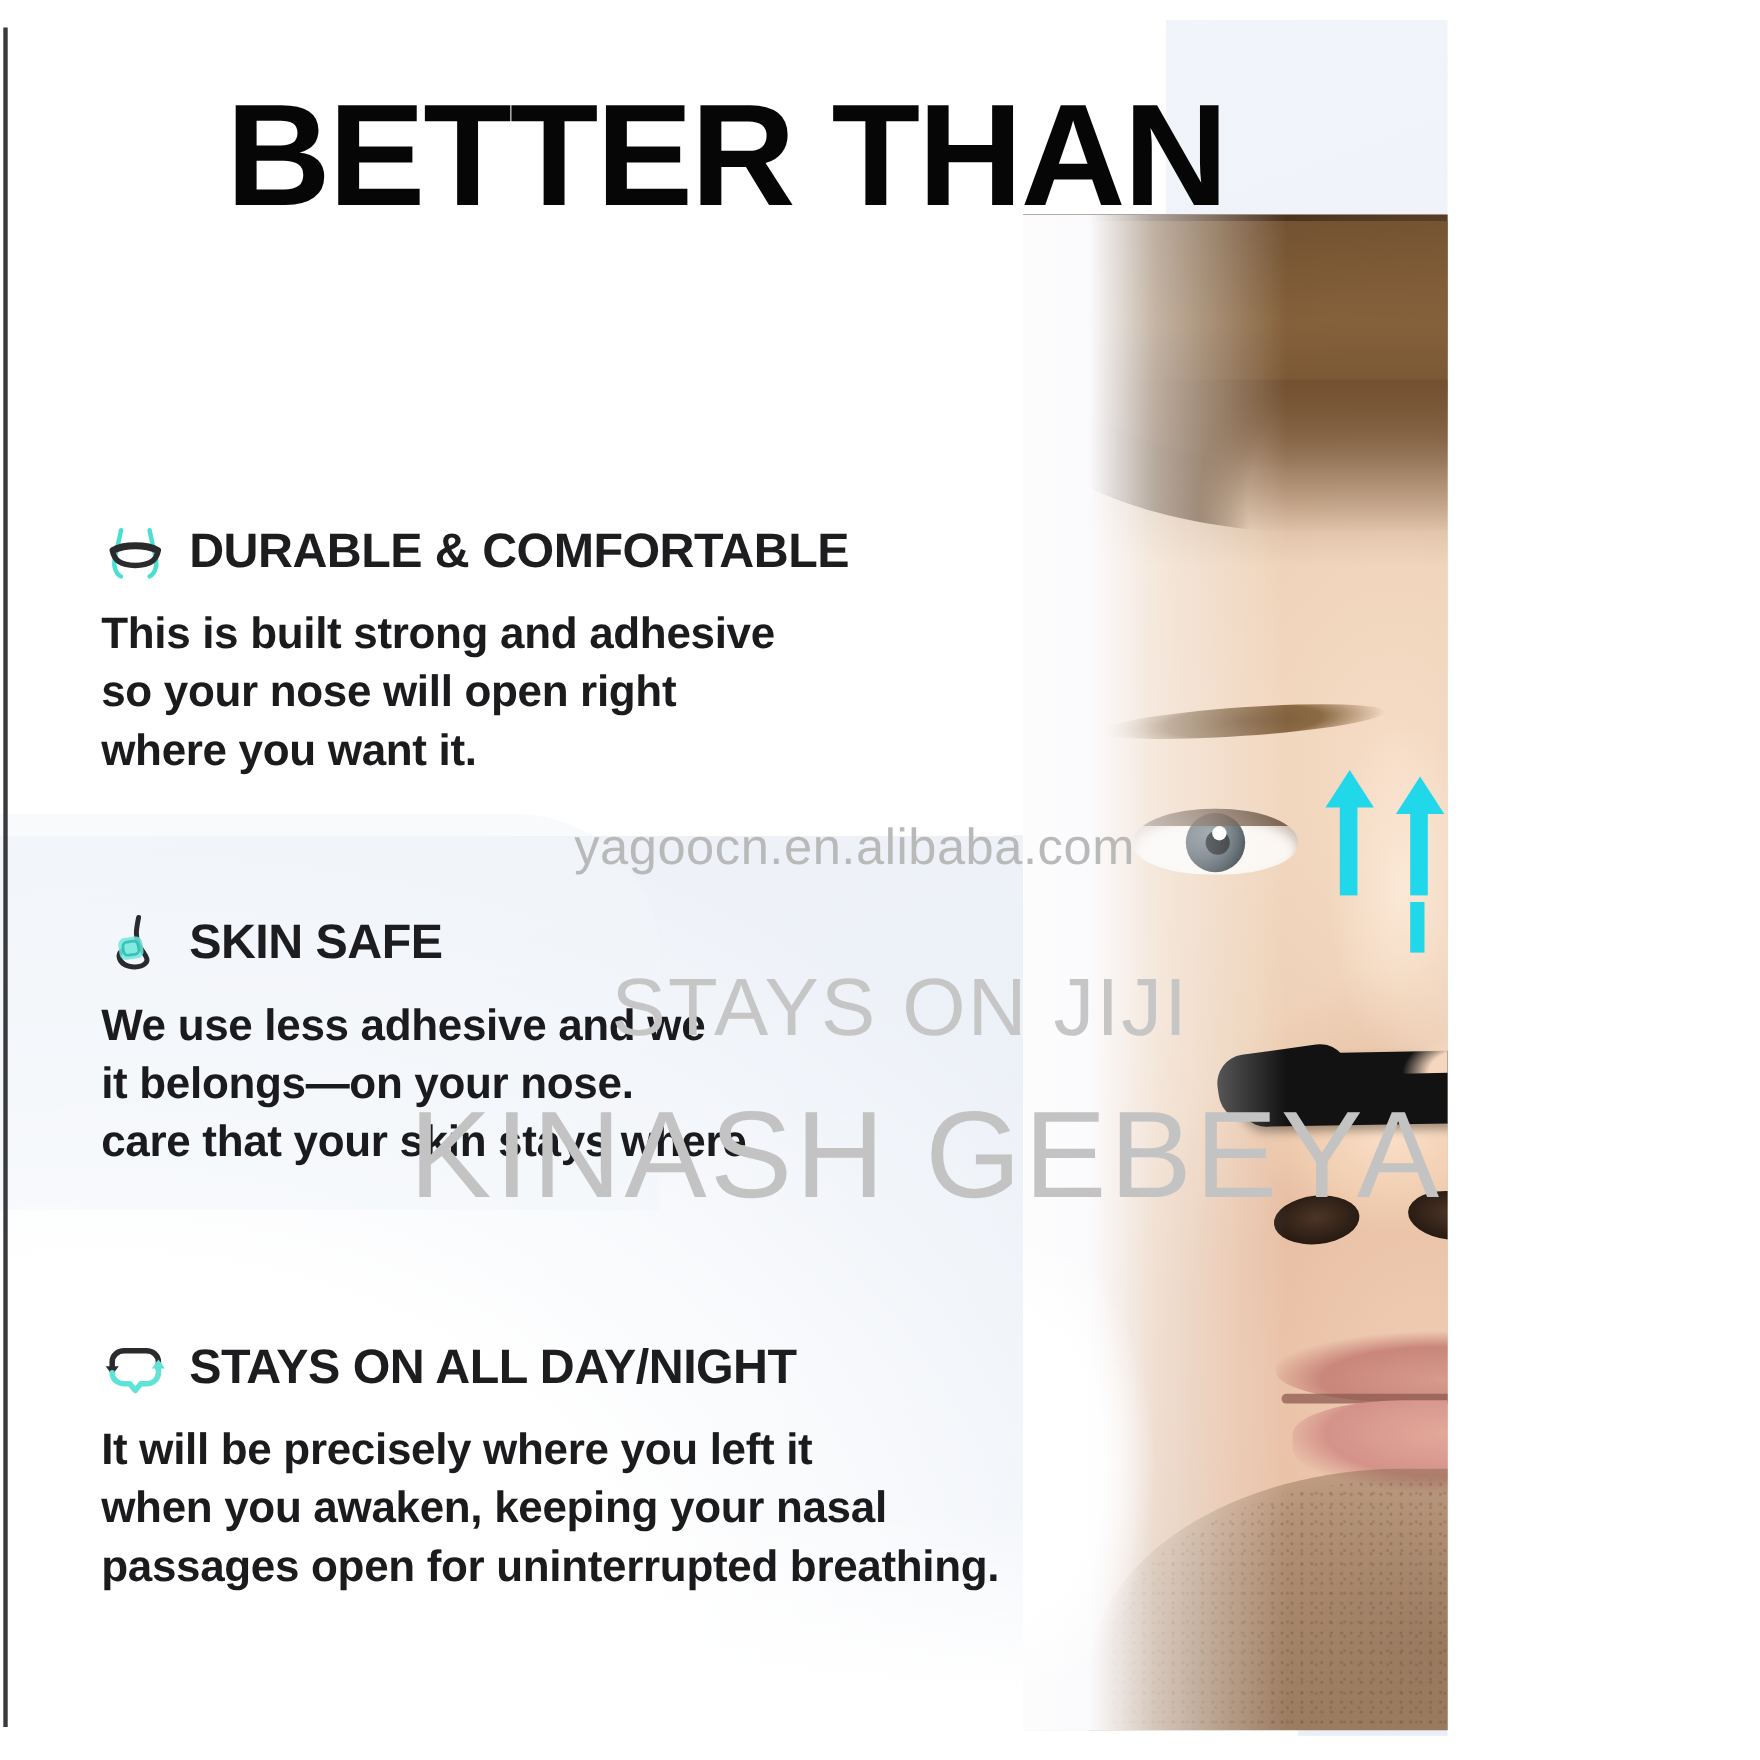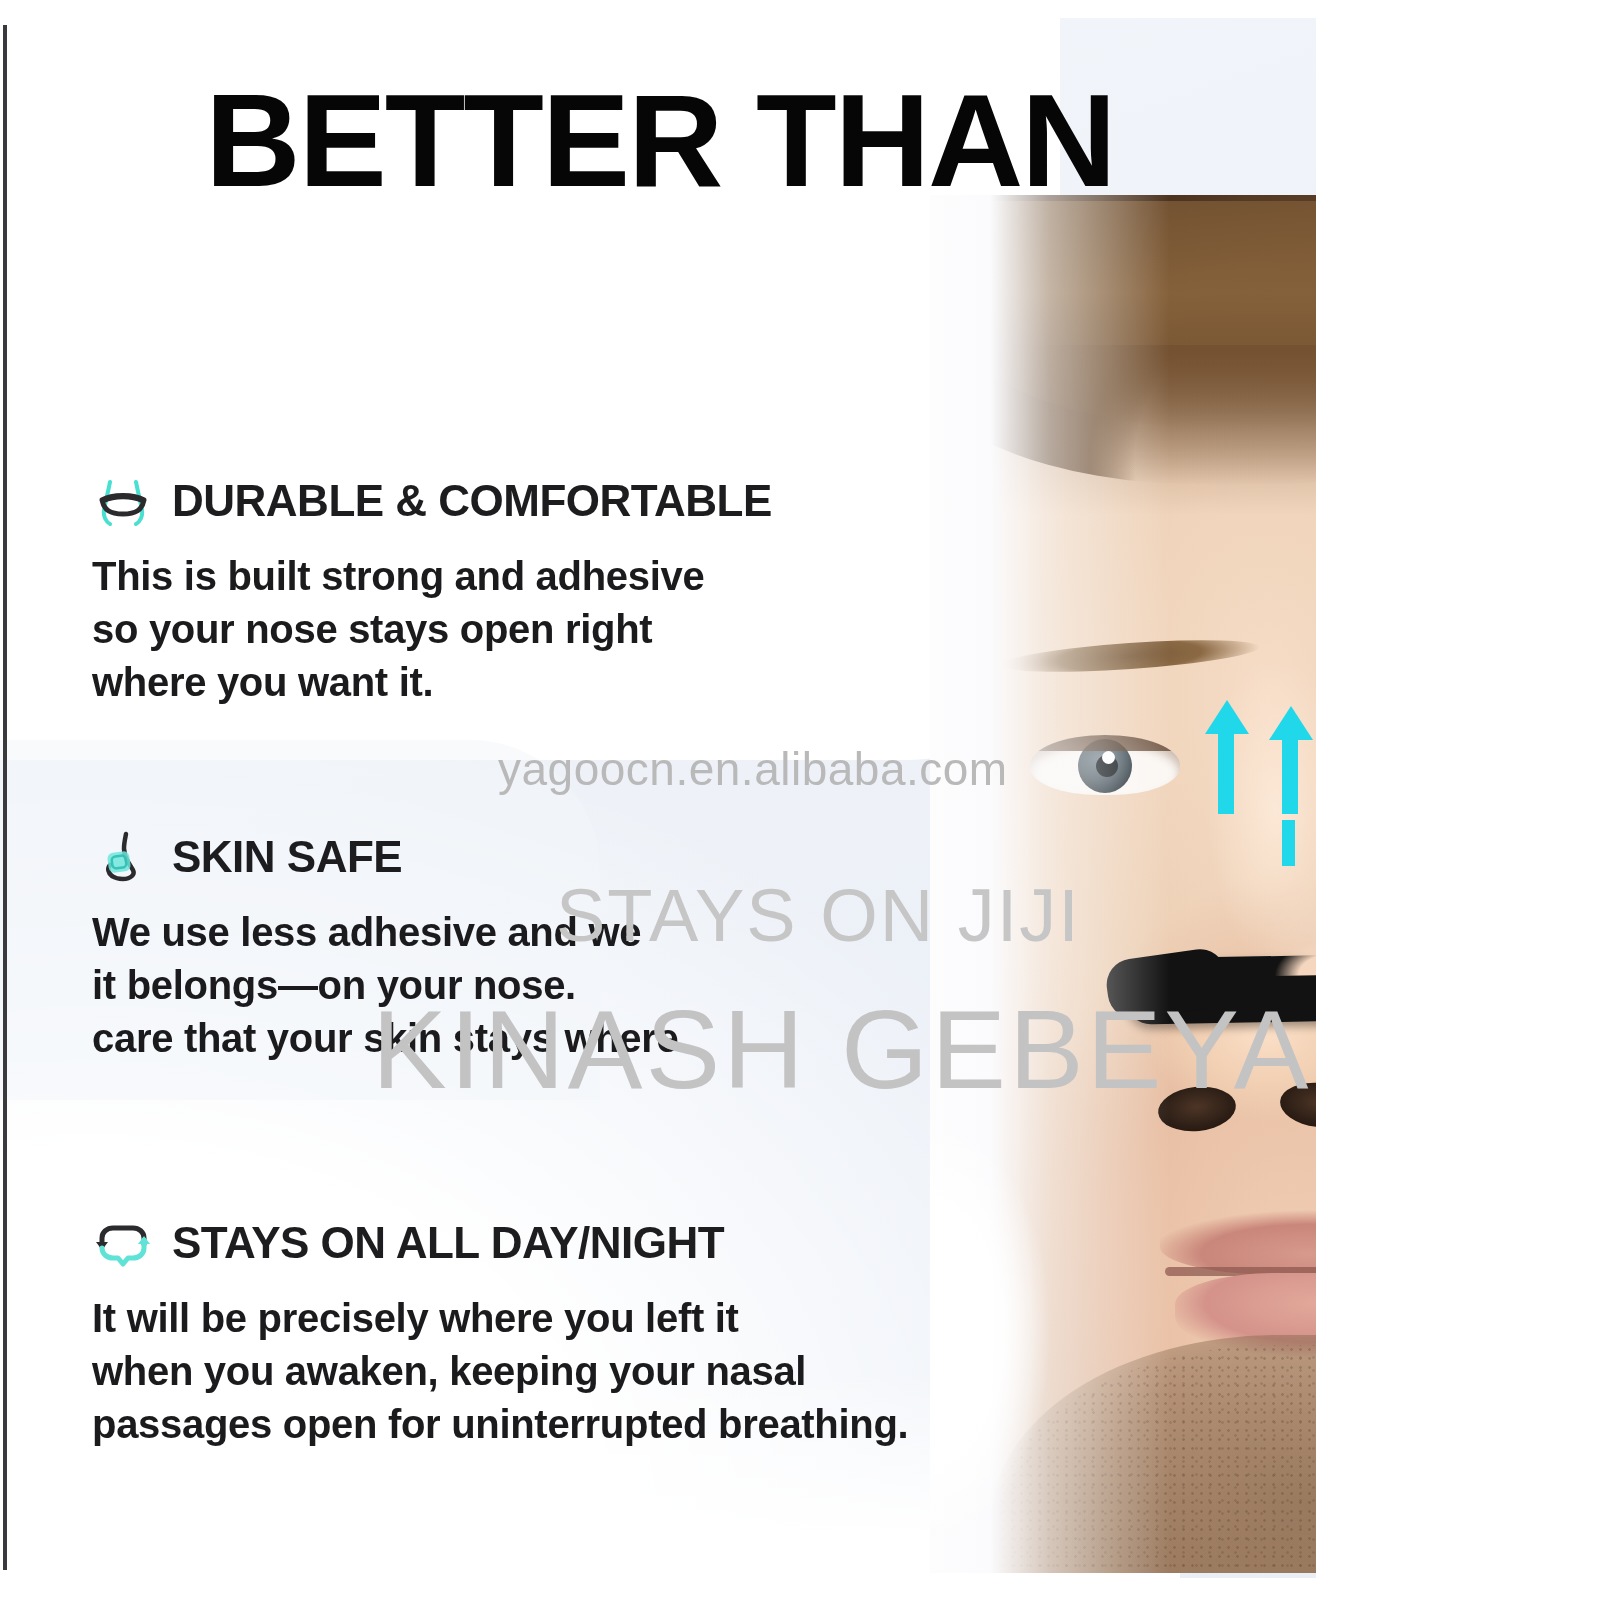--- a/index.html
+++ b/index.html
@@ -189,21 +189,21 @@
     font-size:44px;font-weight:bold;color:#1d1d1f;letter-spacing:-0.5px;
     font-family:"Liberation Sans", sans-serif;white-space:nowrap;
   }
   .f-body{
     margin-top:18px;font-size:40px;line-height:1.32;color:#1b1b1d;font-weight:bold;
     letter-spacing:-0.3px;font-family:"Liberation Sans", sans-serif;
   }
 
   
   .wm-alibaba{
-    position:absolute;left:498px;top:742px;font-size:46px;color:#b9b9b9;
+    position:absolute;left:522px;top:742px;font-size:46px;color:#b9b9b9;
     font-family:"Liberation Sans", sans-serif;letter-spacing:.5px;
   }
   .wm-jiji{
     position:absolute;left:556px;top:873px;font-size:74px;color:#c6c6c6;
     font-family:"Liberation Sans", sans-serif;letter-spacing:2px;font-weight:normal;
   }
   .wm-kinash{
     position:absolute;left:372px;top:985px;font-size:112px;color:#c3c3c3;
     font-family:"Liberation Sans", sans-serif;letter-spacing:3px;font-weight:normal;
   }
@@ -286,21 +286,21 @@
           <path d="M18 12 C16 22, 14 30, 12 40 C11 46, 14 52, 18 54" fill="none" stroke="#49e0d2" stroke-width="4" stroke-linecap="round"></path>
           <path d="M44 12 C46 22, 48 30, 50 40 C51 46, 48 52, 44 54" fill="none" stroke="#49e0d2" stroke-width="4" stroke-linecap="round"></path>
           <path d="M10 30 C20 24, 42 24, 52 30 C50 40, 44 44, 31 44 C18 44, 12 40, 10 30 Z" fill="none" stroke="#2b2b2e" stroke-width="5" stroke-linejoin="round"></path>
           <path d="M12 31 C22 26, 40 26, 50 31" fill="none" stroke="#2b2b2e" stroke-width="4" stroke-linecap="round"></path>
         </svg>
       </div>
       <div class="f-title">DURABLE &amp; COMFORTABLE</div>
     </div>
     <div class="f-body">
       <div>This is built strong and adhesive</div>
-      <div>so your nose stays open right</div>
+      <div>so your nose will open right</div>
       <div>where you want it.</div>
     </div>
   </div>
 
   <div class="feature f2">
     <div class="f-head">
       <div class="f-icon">
         <svg viewBox="0 0 62 62" width="62" height="62" aria-hidden="true">
           <path d="M34 8 C32 18, 30 26, 36 36 C40 43, 44 46, 40 50 C36 54, 26 54, 20 50" fill="none" stroke="#2b2b2e" stroke-width="4.5" stroke-linecap="round"></path>
           <path d="M20 50 C16 47, 15 42, 18 39" fill="none" stroke="#2b2b2e" stroke-width="4.5" stroke-linecap="round"></path>

